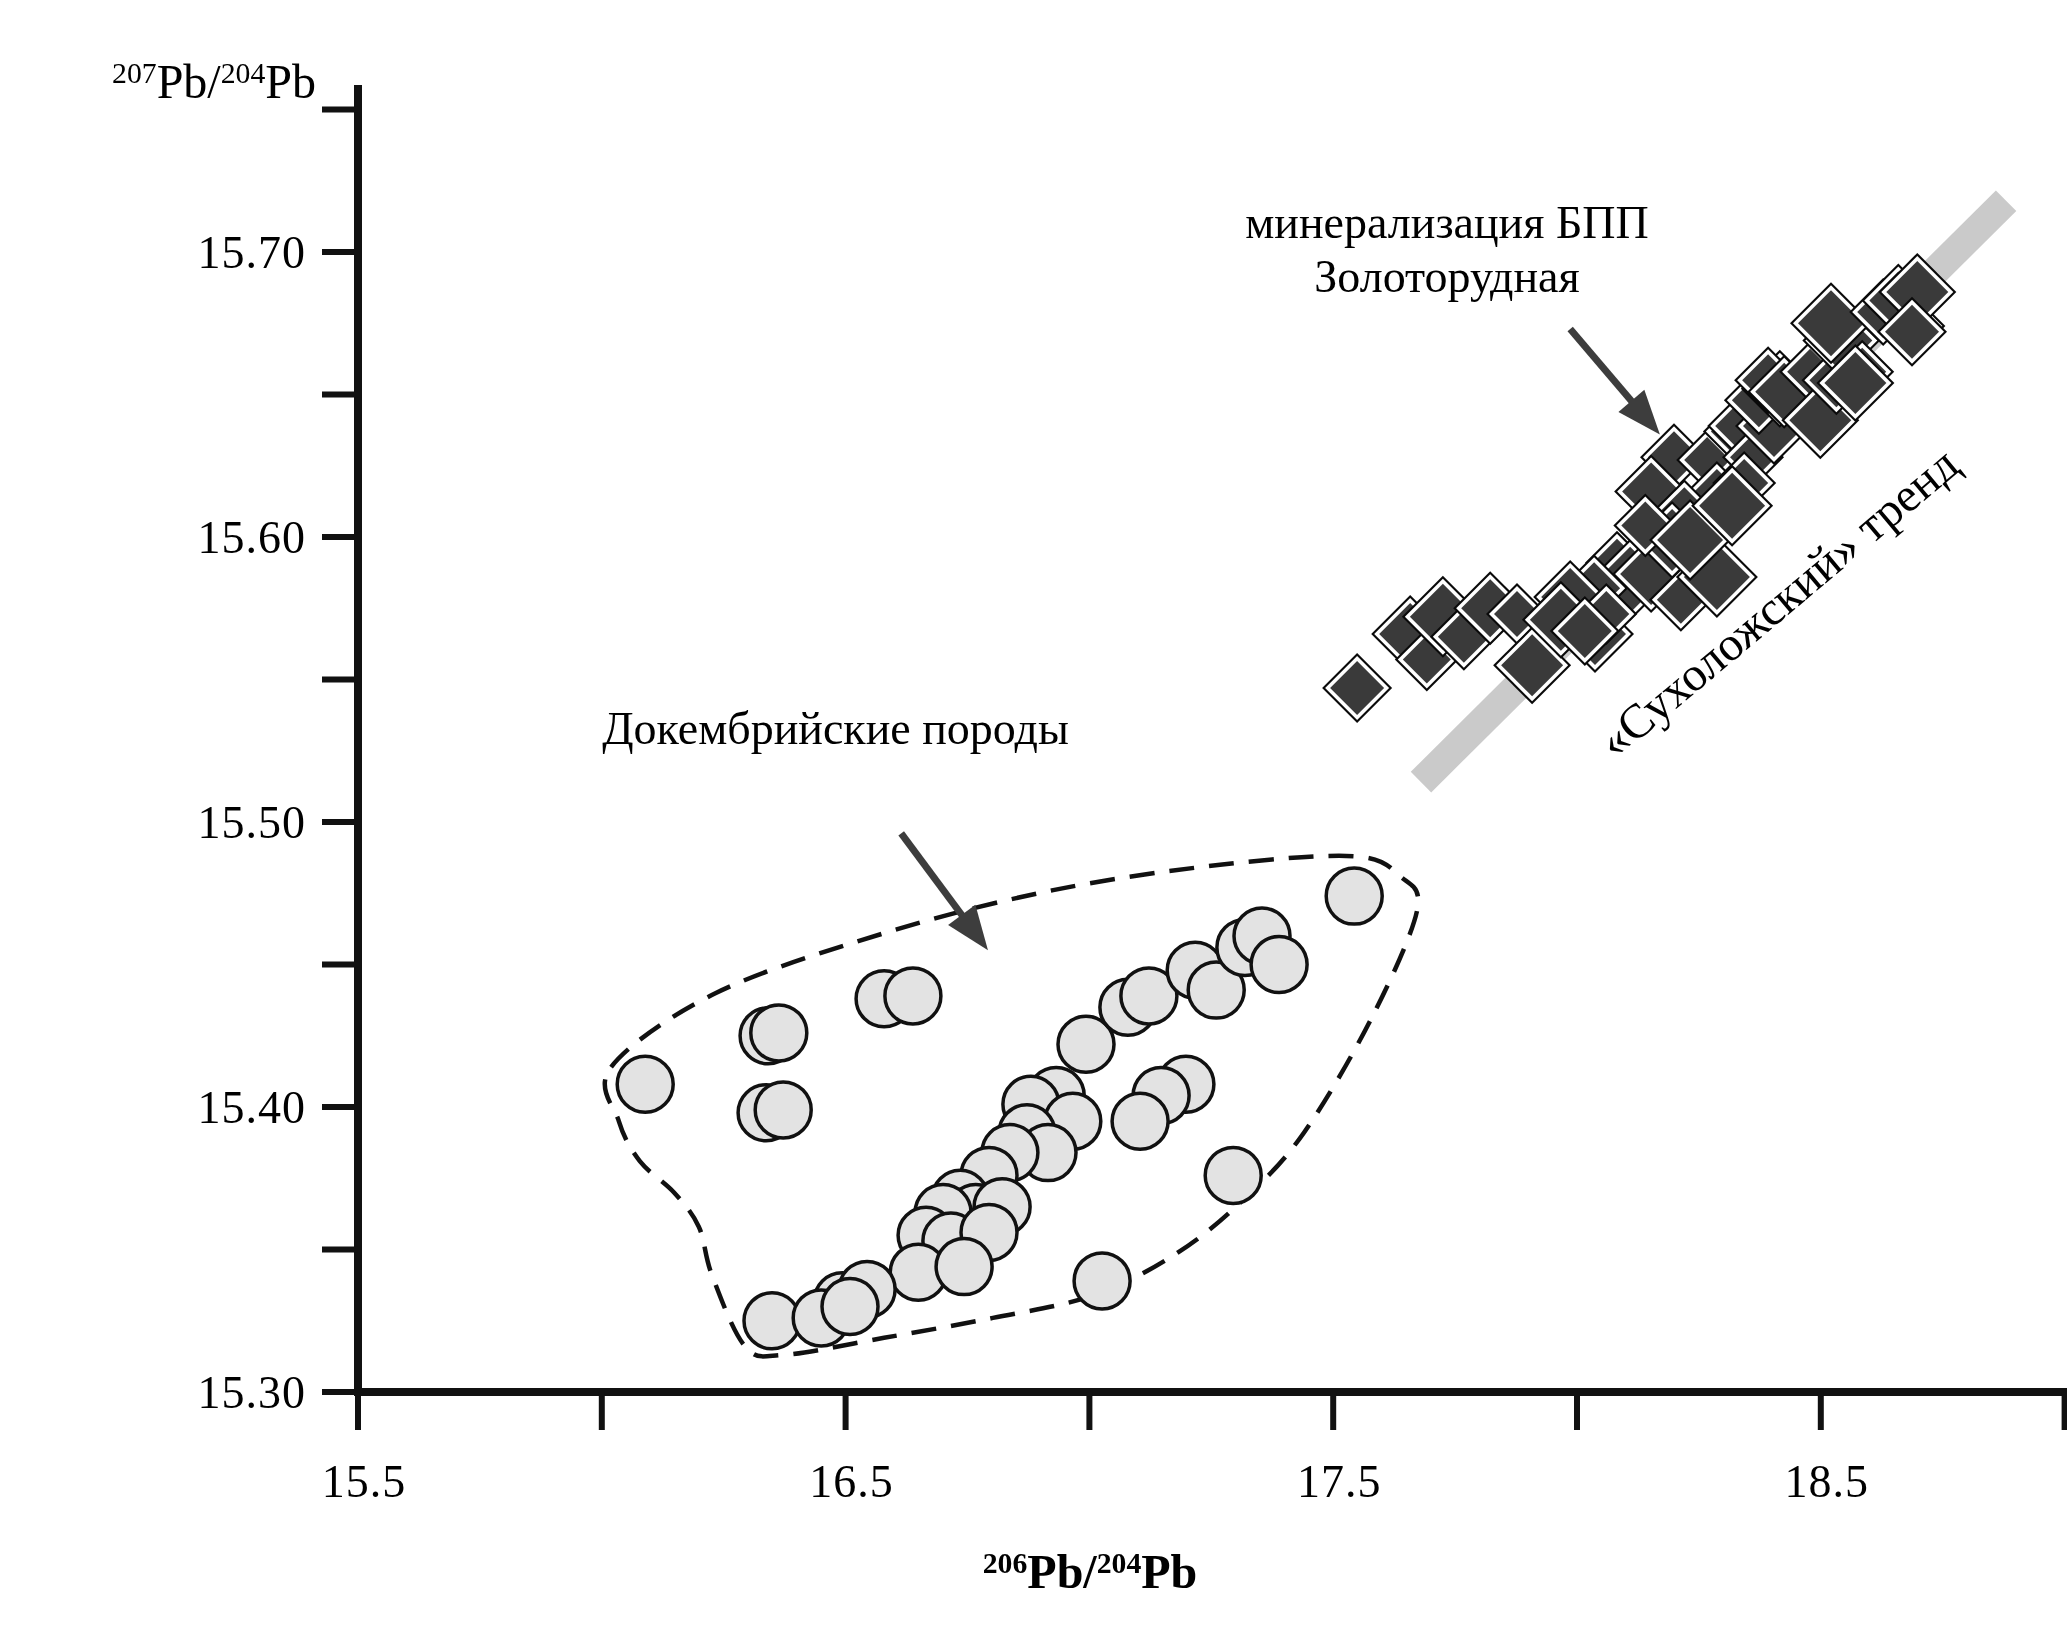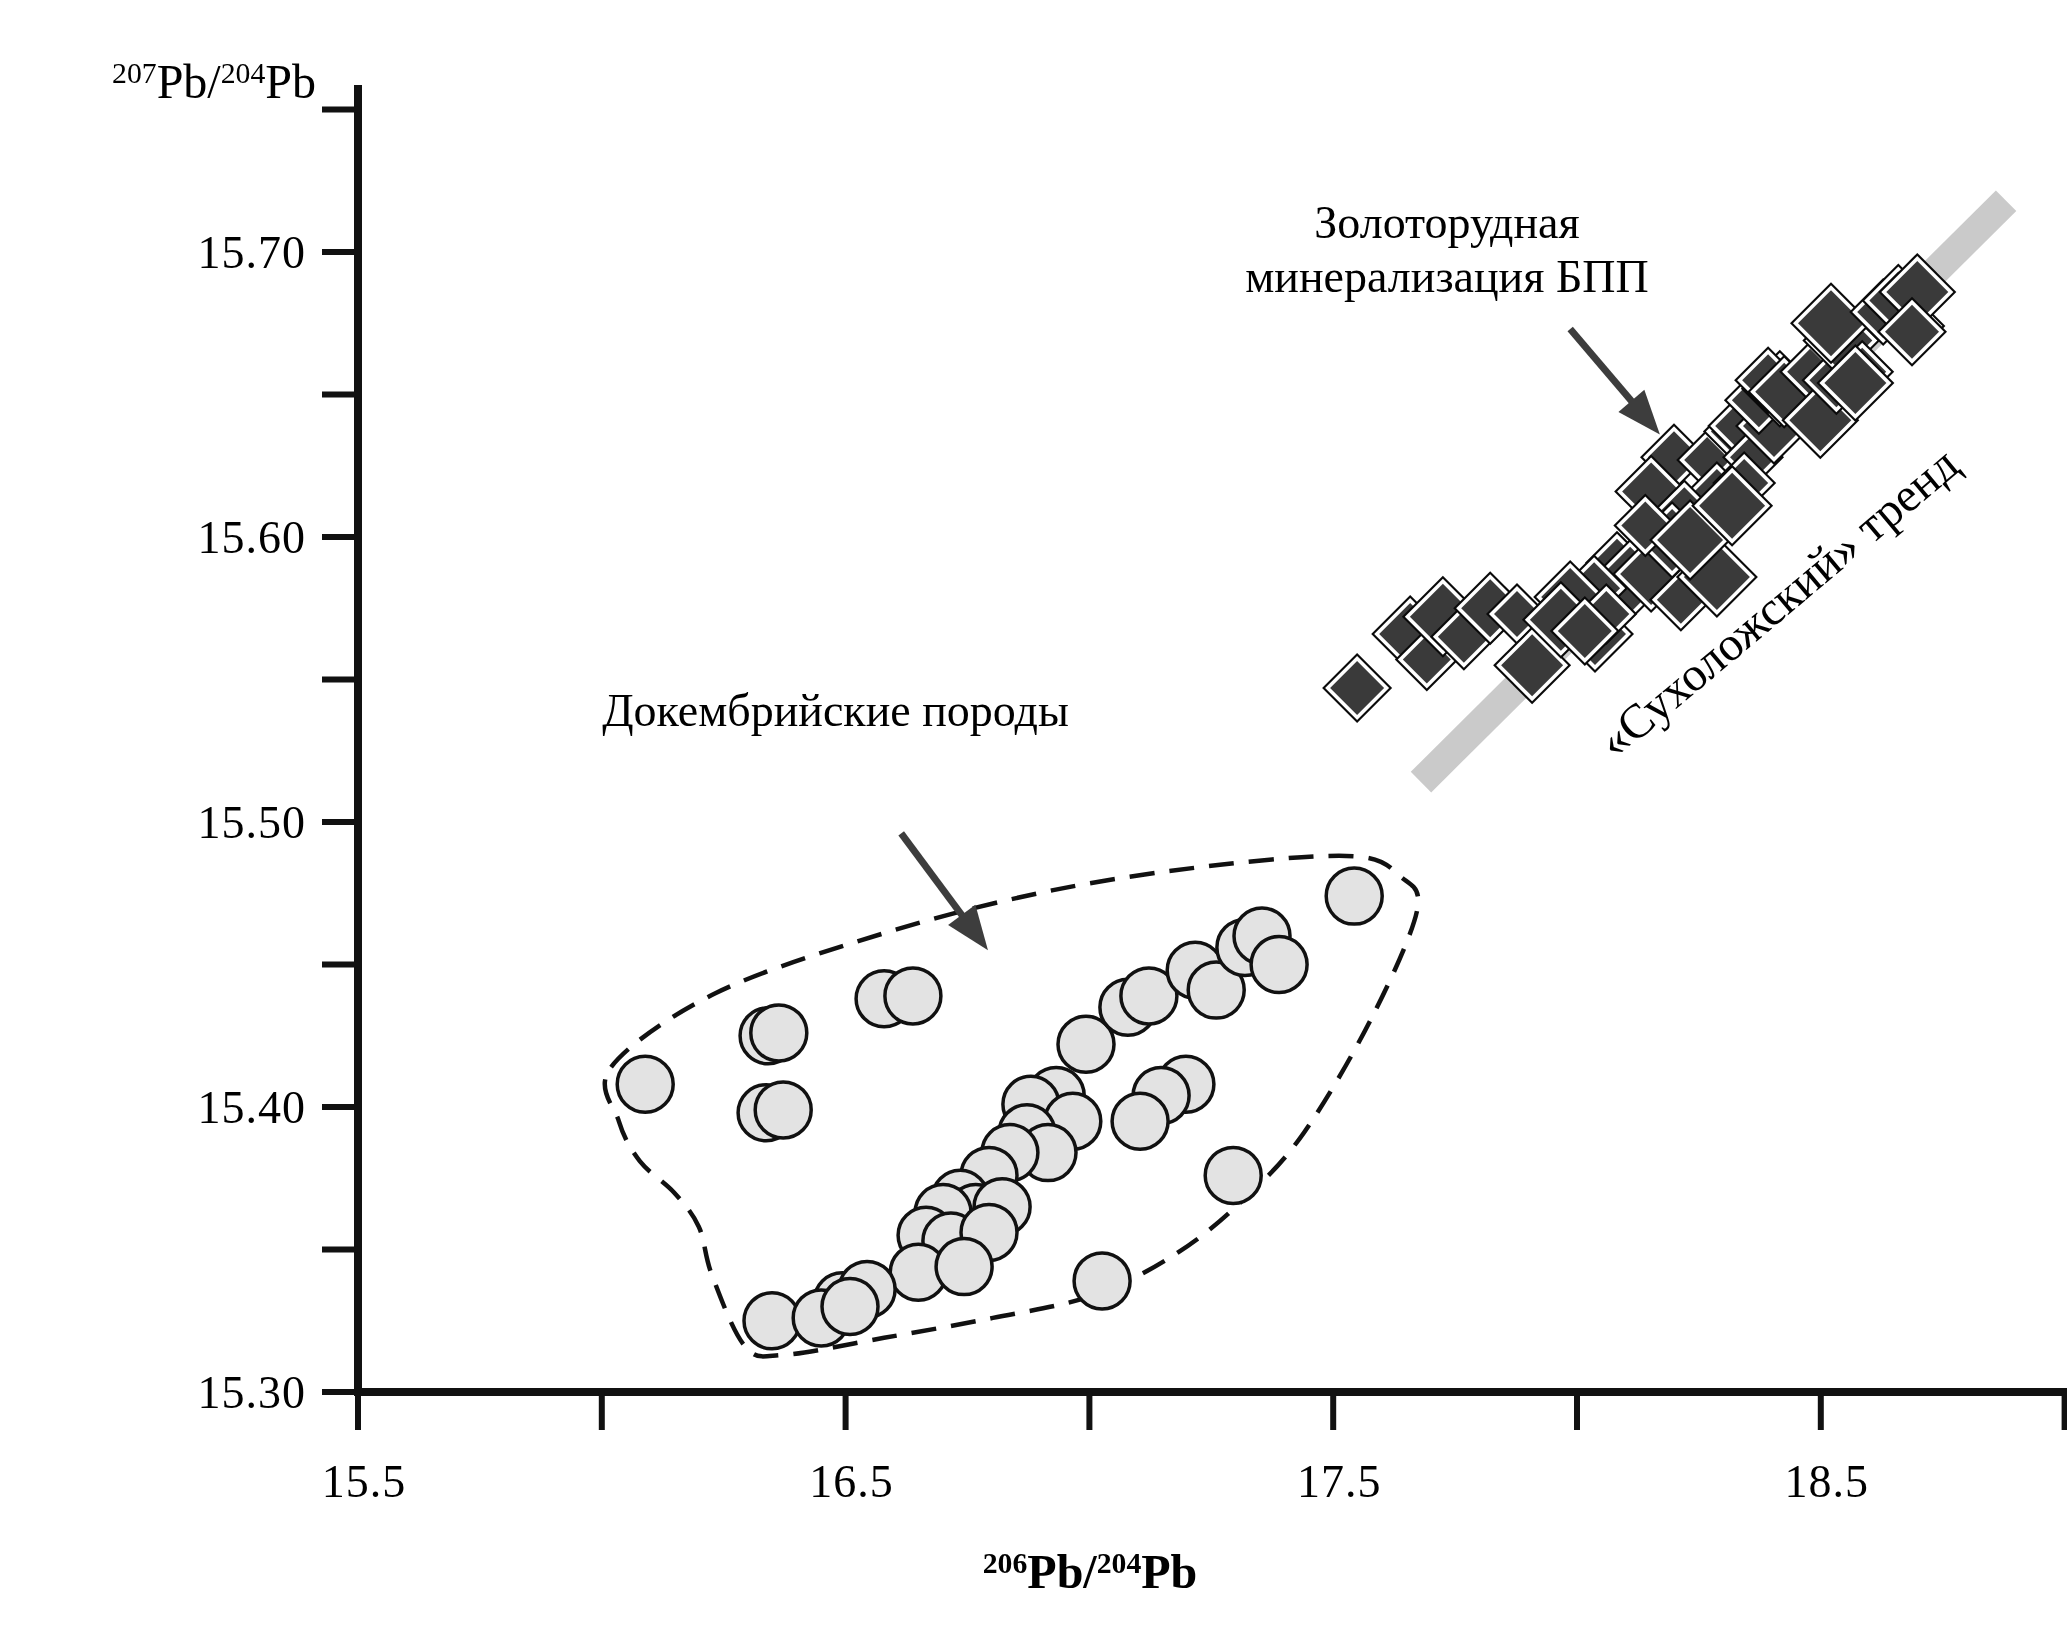--- a/index.html
+++ b/index.html
@@ -246,22 +246,22 @@
       <line x1="1089.4" y1="1392" x2="1089.4" y2="1430" stroke="#111111" stroke-width="6"></line>
       <line x1="1577" y1="1392" x2="1577" y2="1430" stroke="#111111" stroke-width="6"></line>
       <line x1="2064.6000000000004" y1="1392" x2="2064.6000000000004" y2="1430" stroke="#111111" stroke-width="6"></line>
     </svg>
 
   <div class="axis-title" style="left:112px;top:14px;"><span class="sup">207</span><span>Pb/</span><span class="sup">204</span><span>Pb</span></div>
 
   <div class="axis-title" style="left:1090px;top:1504px;transform:translateX(-50%);font-weight:bold;"><span class="sup">206</span><span>Pb/</span><span class="sup">204</span><span>Pb</span></div>
 
   <div class="annot" style="left:1137px;top:196px;width:620px;">
+    <div>минерализация БПП</div>
     <div>Золоторудная</div>
-    <div>минерализация БПП</div>
   </div>
 
-  <div class="annot" style="left:528px;top:684px;width:615px;">
+  <div class="annot" style="left:528px;top:702px;width:615px;">
     <div>Докембрийские породы</div>
   </div>
 
   <div class="trendlbl" style="left:1778px;top:602px;">«Сухоложский» тренд</div>
 </div>
 
 </body></html>

